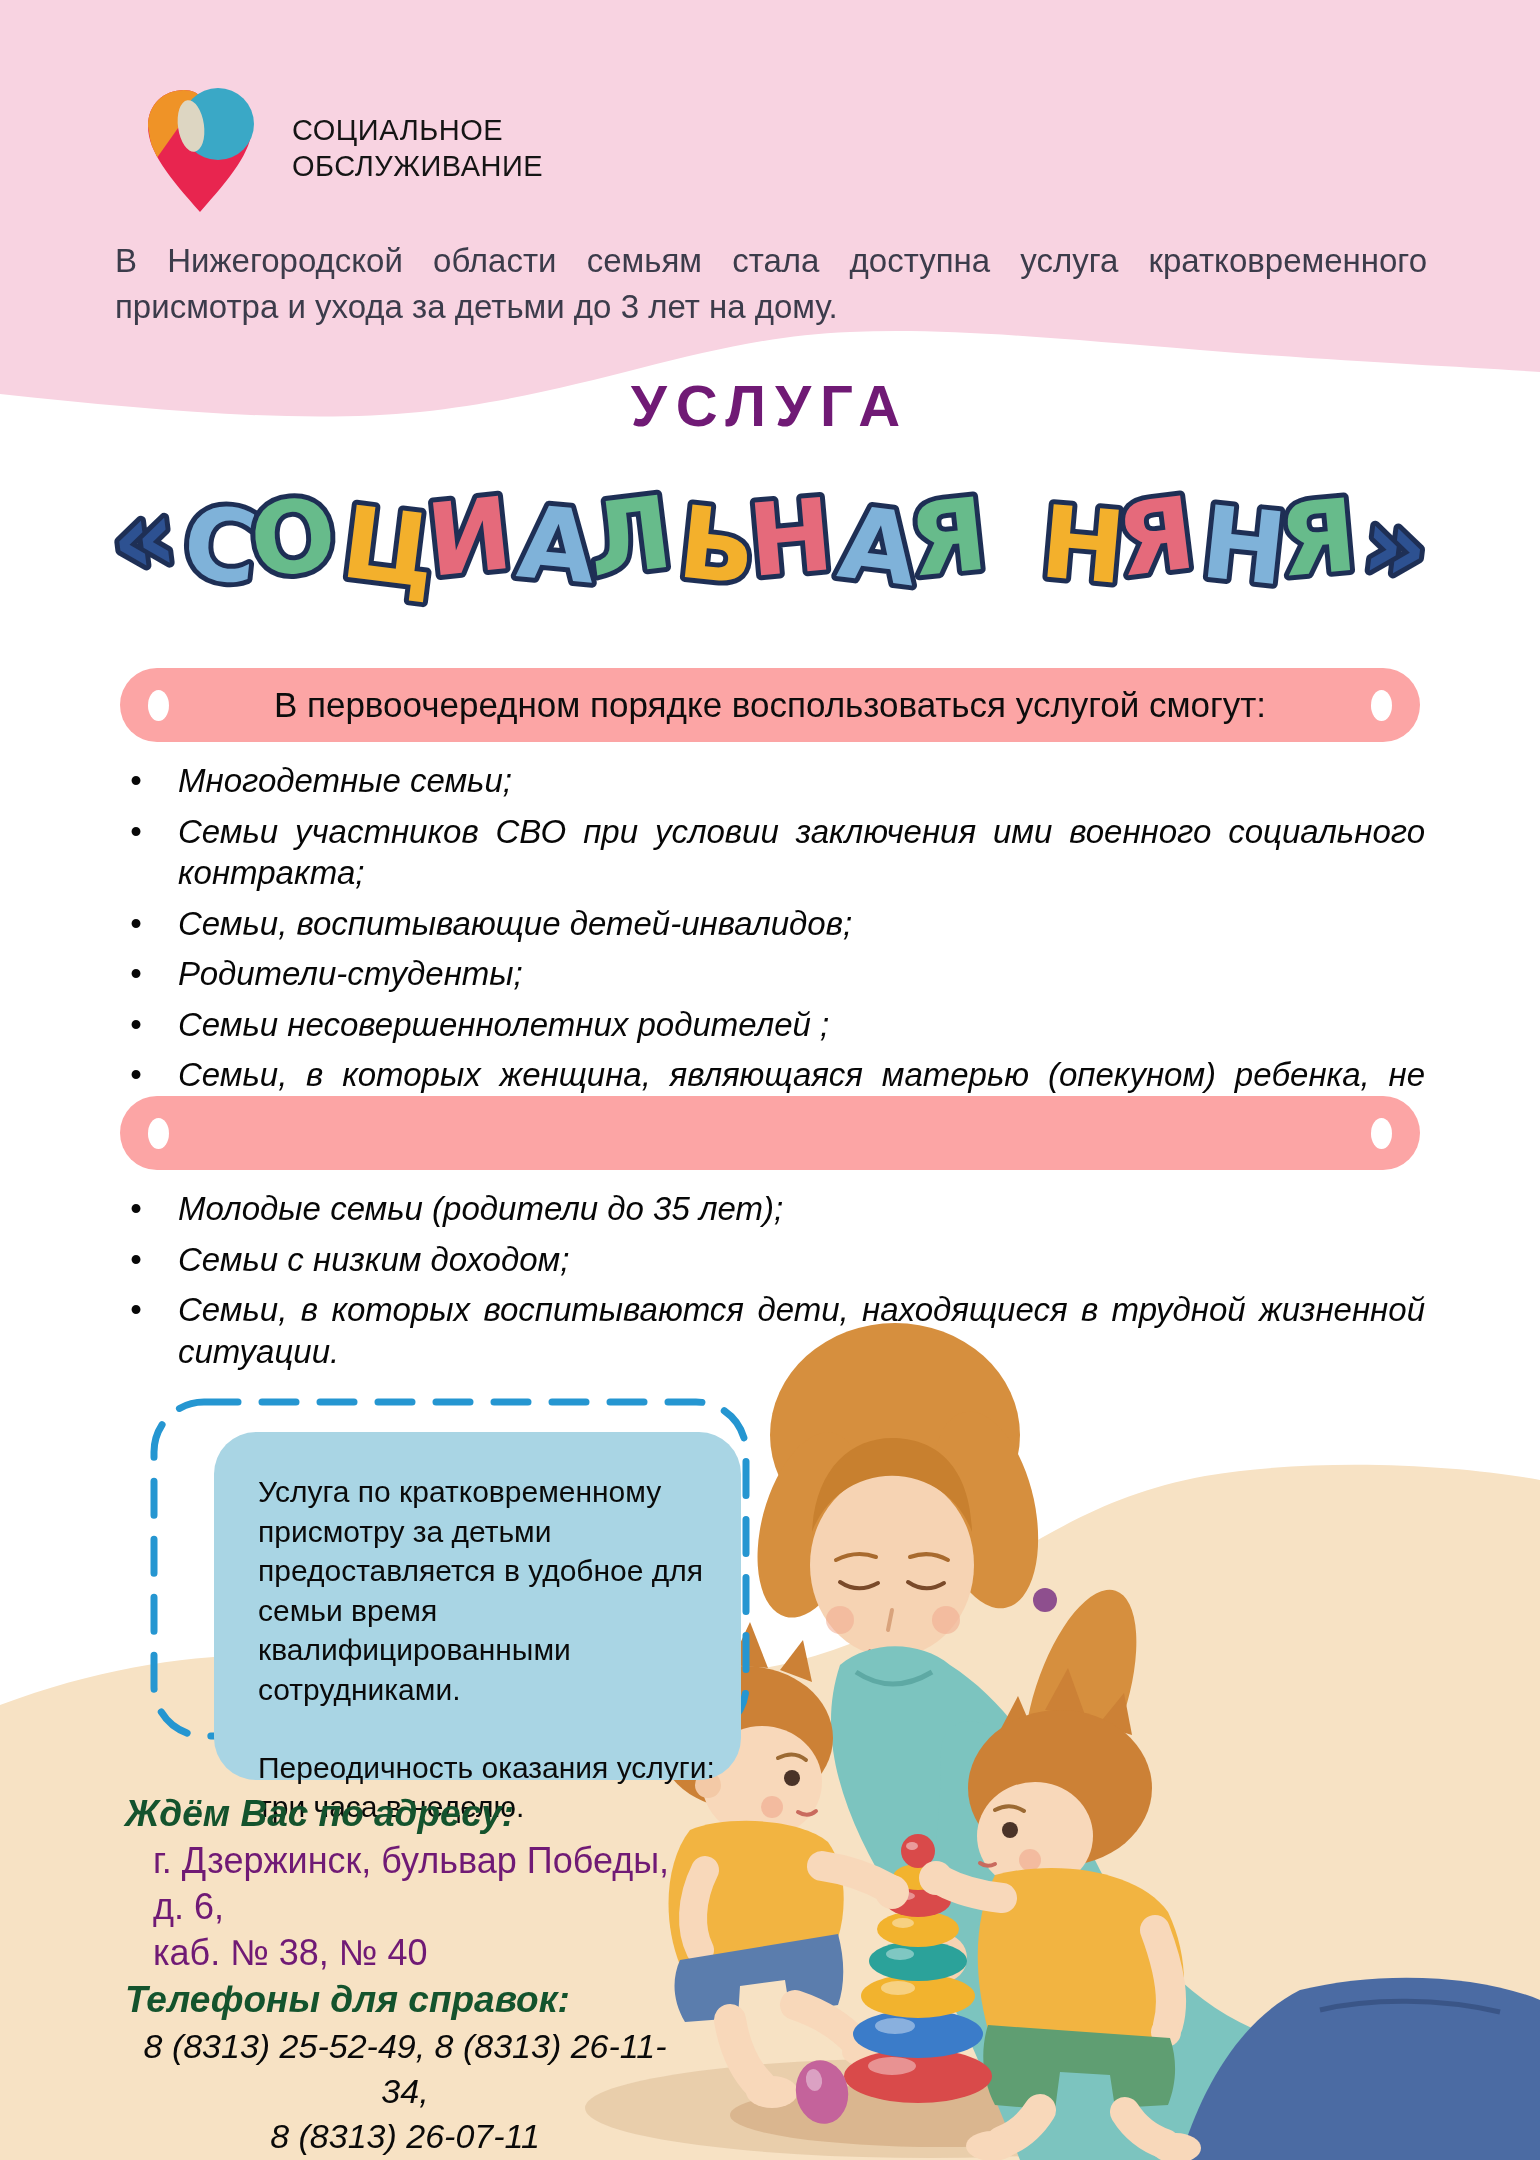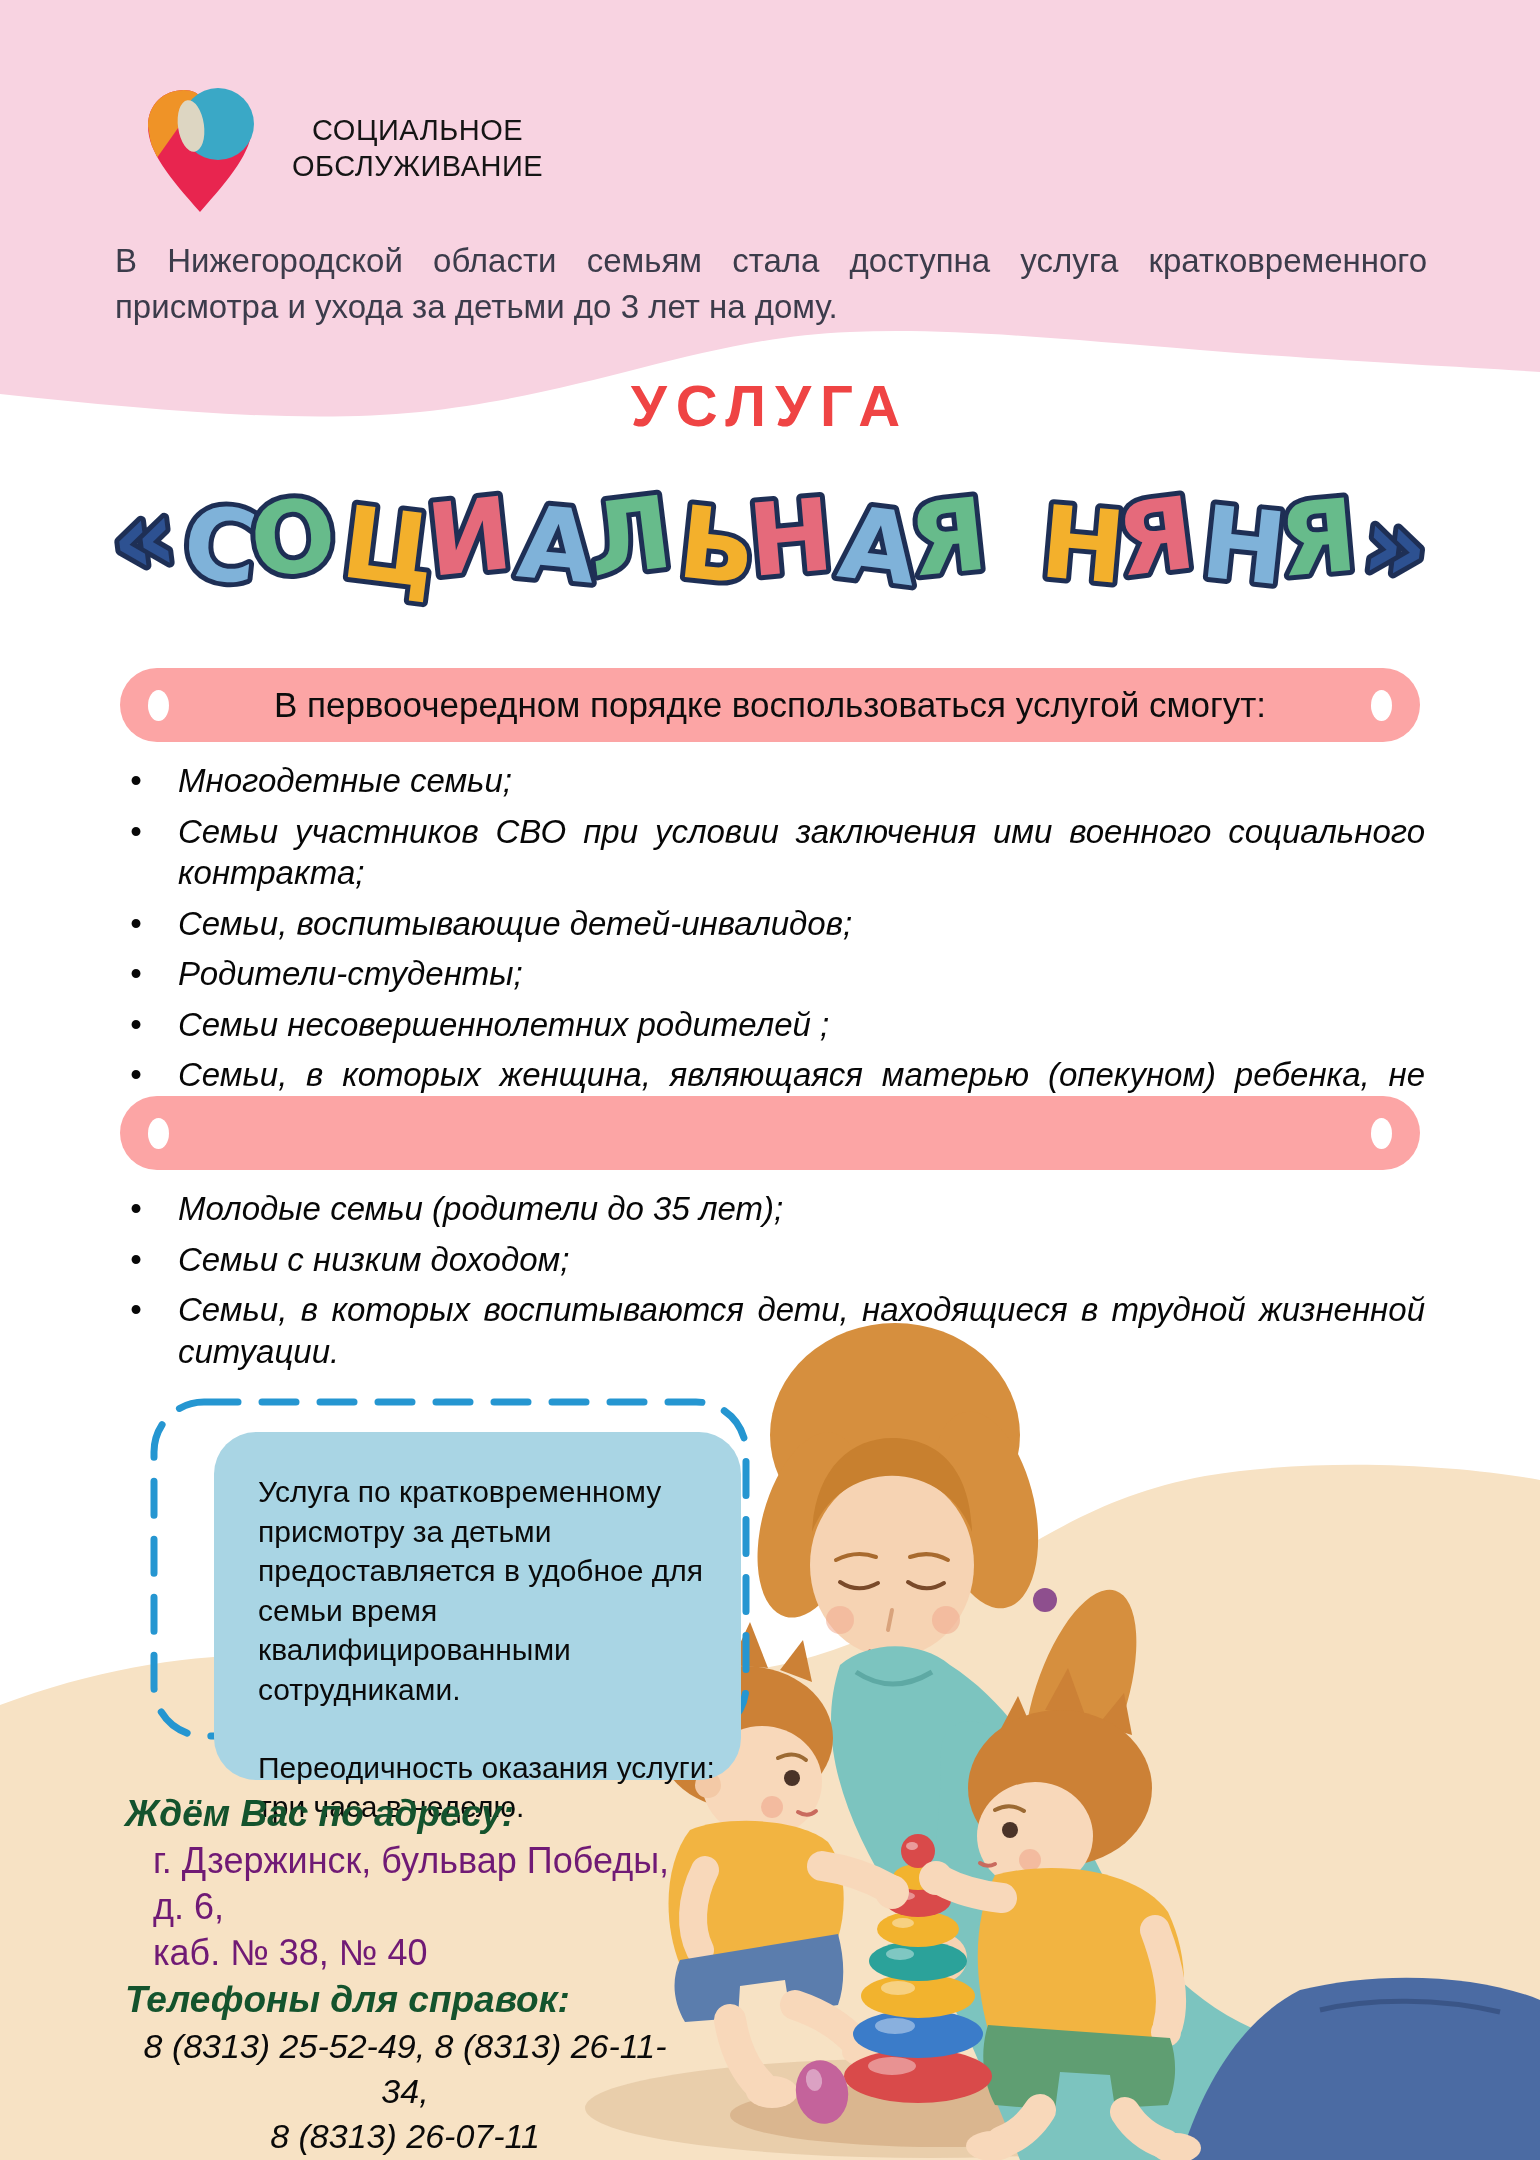--- a/index.html
+++ b/index.html
@@ -9,31 +9,31 @@
     font-family:"Liberation Sans",sans-serif;color:#000;
   }
   svg{display:block;}
   .abs{position:absolute;}
 
   
   .header-wave{left:0;top:0;width:1540px;height:420px;z-index:1;}
   .logo{left:140px;top:80px;width:120px;height:140px;z-index:2;}
   .logo-text{
     left:292px;top:112px;z-index:2;font-size:29px;line-height:1.25;
-    letter-spacing:.5px;color:#151515;text-align:center;
+    letter-spacing:.5px;color:#151515;
   }
   .intro{
     left:115px;top:238px;width:1312px;z-index:2;
     font-size:33px;line-height:1.38;color:#3c3c4b;text-align:justify;
   }
 
   
   .kicker{
     left:0;top:372px;width:1540px;z-index:2;text-align:center;
-    font-size:58px;font-weight:bold;letter-spacing:9px;color:#ef4444;
+    font-size:58px;font-weight:bold;letter-spacing:9px;color:#701a75;
   }
   .bubble{left:0;top:448px;width:1540px;height:170px;z-index:2;overflow:visible;}
 
   
   .banner{
     left:120px;width:1300px;height:74px;z-index:3;background:#fca5a5;
     border-radius:38px;display:flex;align-items:center;justify-content:center;
   }
   .banner.first{top:668px;}
   .banner.second{top:1096px;}

